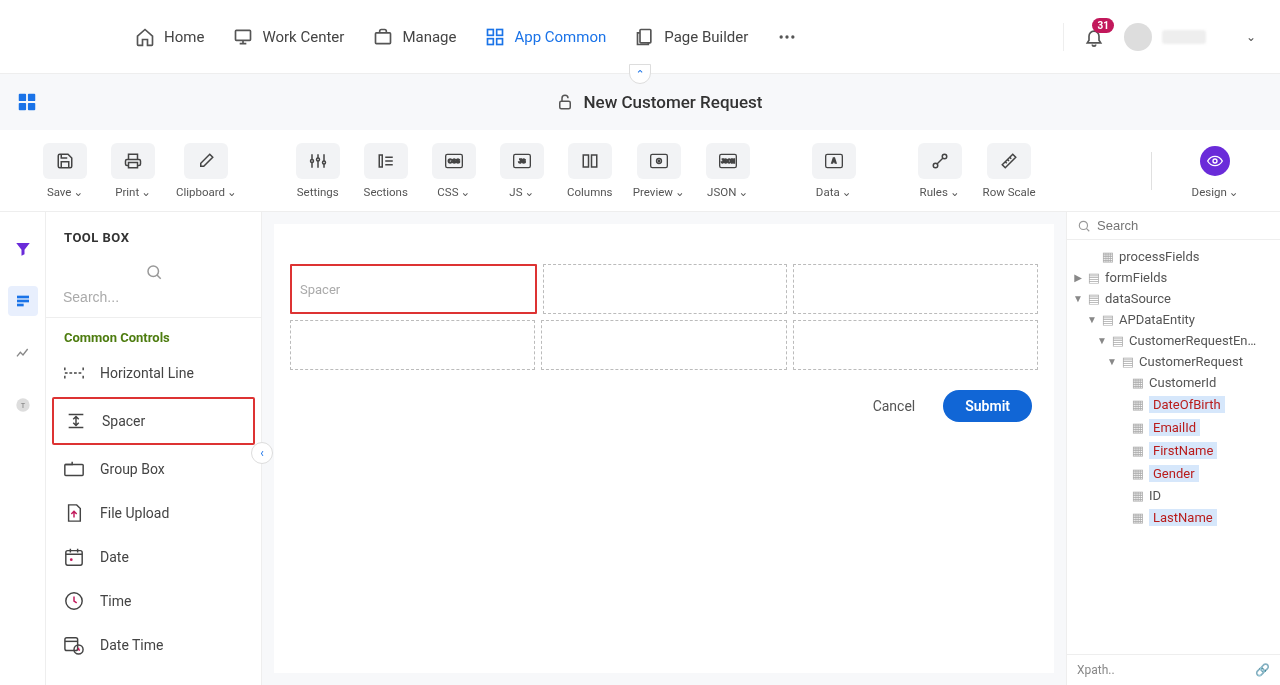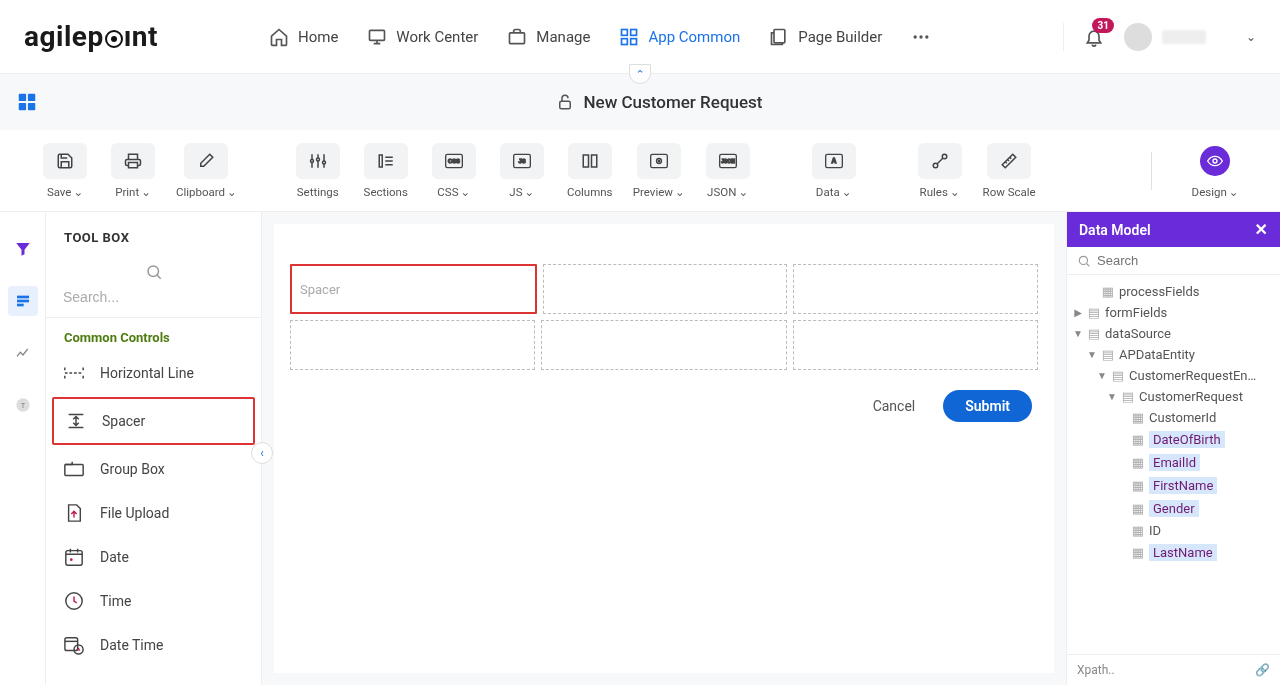--- a/index.html
+++ b/index.html
@@ -73,36 +73,30 @@
   .dm { width: 214px; background:#fff; border-left:1px solid #eee; display:flex; flex-direction:column;}
   .dm-head { background:#6a2bd9; color:#fff; display:flex; align-items:center; justify-content:space-between; padding:8px 12px; font-size:14px; font-weight:600;}
   .dm-head .close { cursor:pointer; font-size:16px;}
   .dm-search { display:flex; align-items:center; gap:6px; padding:6px 10px; border-bottom:1px solid #eee;}
   .dm-search input { border:none; outline:none; flex:1; font-size:13px;}
   .dm-tree { flex:1; overflow:auto; padding:6px 4px; font-size:13px; color:#555;}
   .node { display:flex; align-items:center; gap:4px; padding:3px 2px; white-space:nowrap;}
   .node .exp { width:10px; text-align:center; color:#888; font-size:10px;}
   .node .ficon { width:14px;height:14px; display:inline-flex; align-items:center; justify-content:center; color:#aaa;}
   .node .nlabel {}
-  .node.hl .nlabel{ background:#d6e7fb; color:#701a75; border-radius:0; padding:1px 4px;}
+  .node.hl .nlabel{ background:#d6e7fb; color:#b91c1c; border-radius:0; padding:1px 4px;}
   .ind1{padding-left:16px;} .ind2{padding-left:26px;} .ind3{padding-left:36px;} .ind4{padding-left:46px;}
   .dm-foot { border-top:1px solid #eee; padding:8px 10px; display:flex; align-items:center; justify-content:space-between; font-size:12px; color:#888;}
 
   svg { display:block; }
 </style>
 </head>
 <body>
 
 <div class="topnav">
-  <div class="logo">
-    <span style="position:relative;">agilep<svg width="20" height="20" viewBox="0 0 20 20" style="display:inline;vertical-align:-3px;">
-          <circle cx="10" cy="10" r="8" fill="none" stroke="#111" stroke-width="2"></circle>
-          <circle cx="10" cy="10" r="3" fill="#111"></circle>
-        </svg>ınt</span>
-  </div>
 
   <div class="nav-items">
     <div class="nav-item">
       <span class="icon">
           <svg width="20" height="20" viewBox="0 0 24 24" fill="none" stroke="#555" stroke-width="2">
             <path d="M3 11l9-8 9 8v10a1 1 0 0 1-1 1h-5v-7h-6v7H4a1 1 0 0 1-1-1z"></path>
           </svg>
         </span>
       <span>Home</span>
     </div>
@@ -543,24 +537,20 @@
         <div class="cell"></div>
       </div>
     </div>
     <div class="form-actions">
       <div class="btn-text"><span>Cancel</span></div>
       <div class="btn-primary"><span>Submit</span></div>
     </div>
   </div>
 
   <div class="dm">
-    <div class="dm-head">
-      <span>Data Model</span>
-      <span class="close">✕</span>
-    </div>
     <div class="dm-search">
       <span>
           <svg width="14" height="14" viewBox="0 0 24 24" fill="none" stroke="#999" stroke-width="2">
             <circle cx="11" cy="11" r="7"></circle>
             <path d="M21 21l-5-5"></path>
           </svg>
         </span>
       <input type="text" placeholder="Search" style="">
     </div>
     <div class="dm-tree" id="dm-tree">

